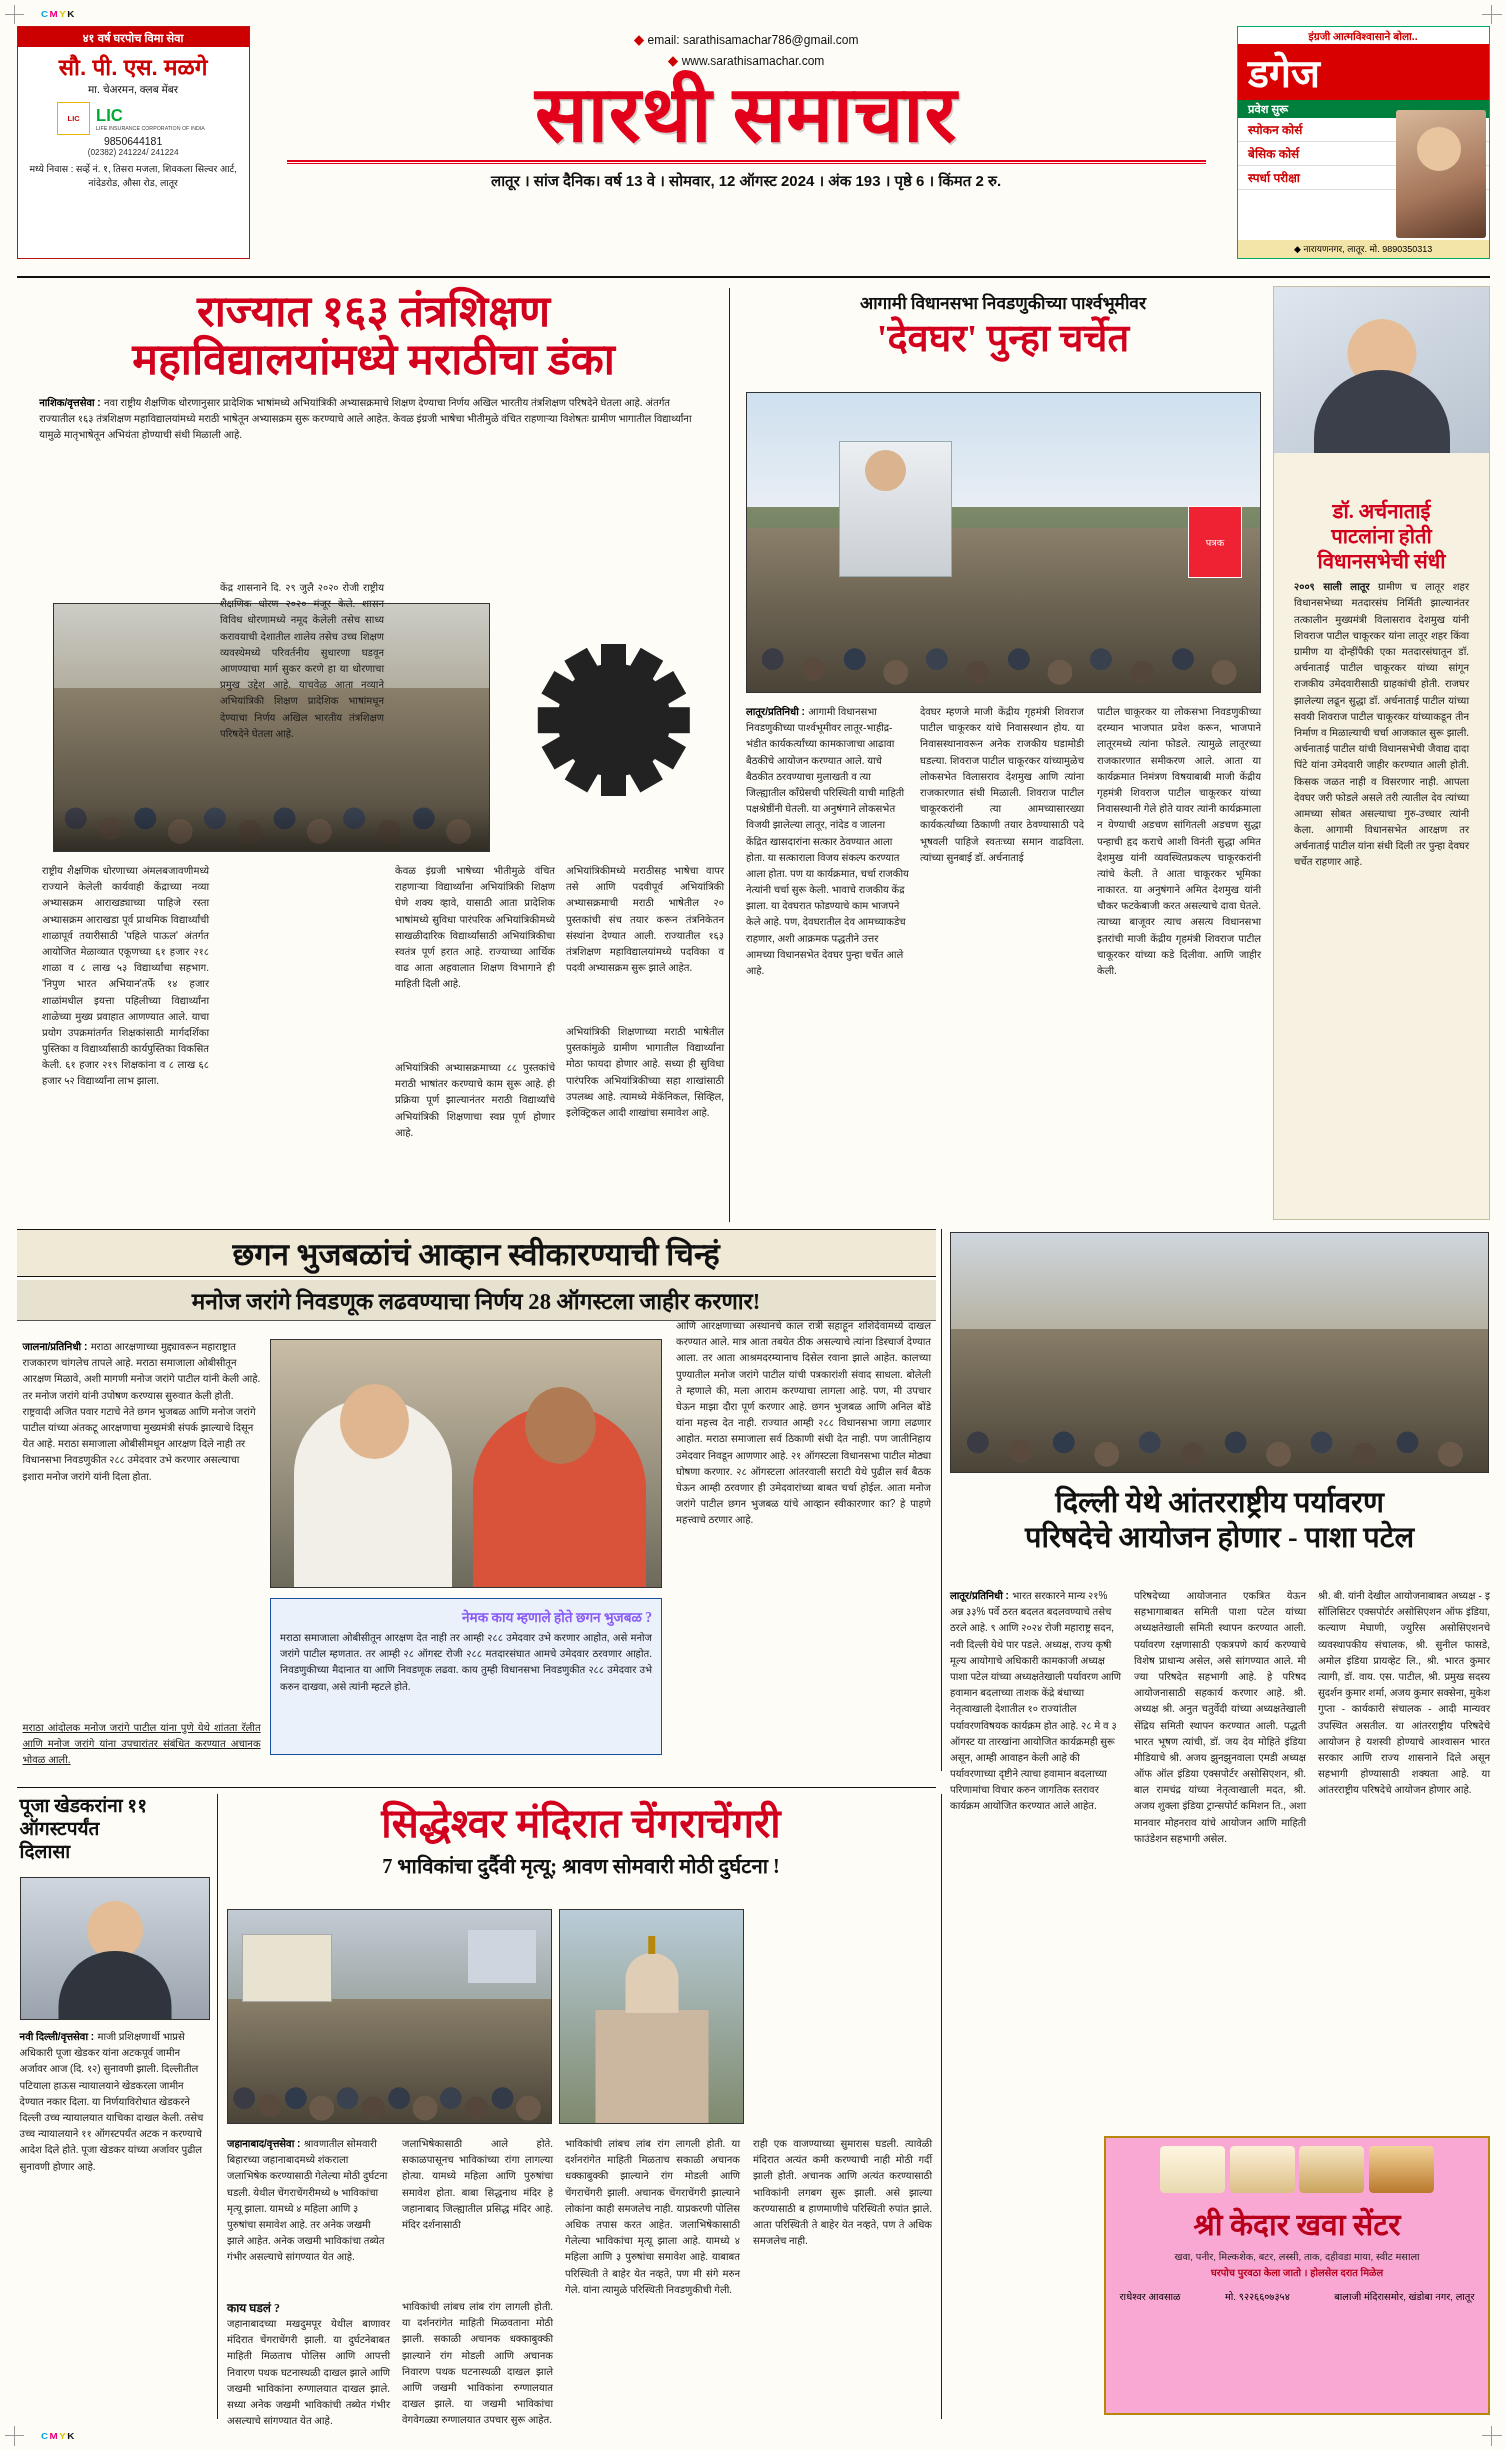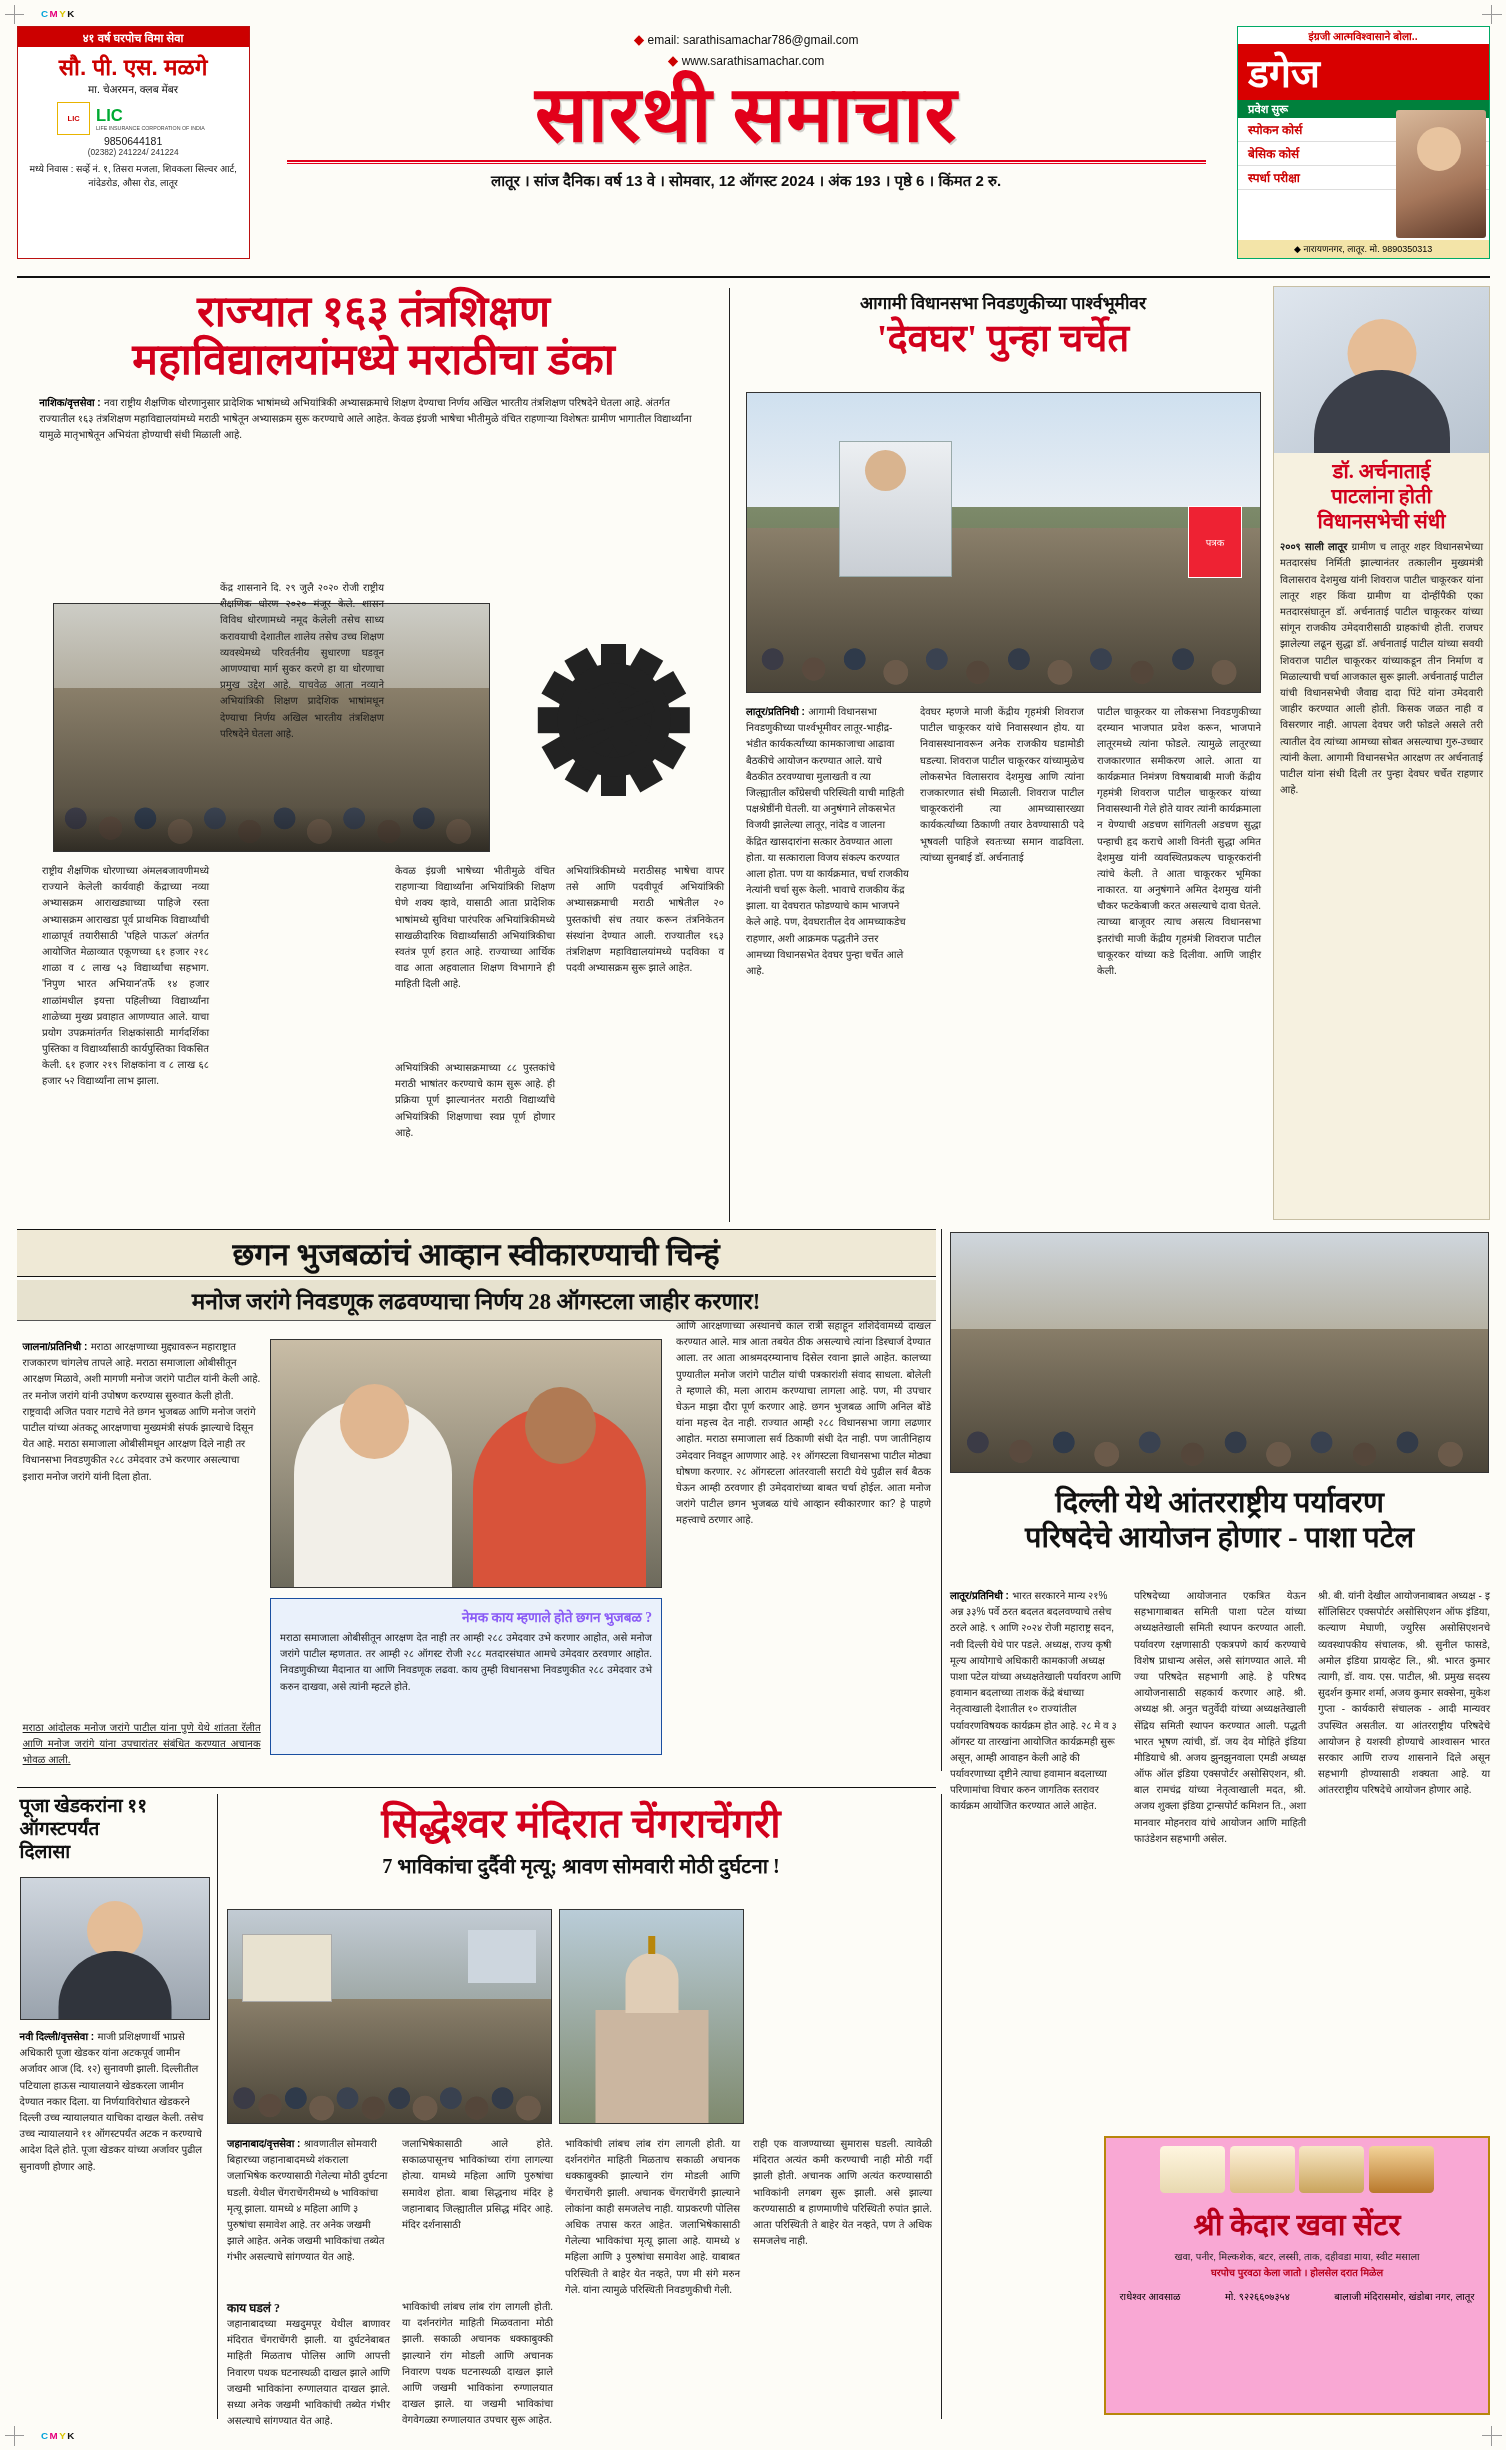--- a/index.html
+++ b/index.html
@@ -204,20 +204,21 @@
   </div>
 
   <div style="position:absolute;left:42px;top:863px;width:167px;" class="body-txt">राष्ट्रीय शैक्षणिक धोरणाच्या अंमलबजावणीमध्ये राज्याने केलेली कार्यवाही केंद्राच्या नव्या अभ्यासक्रम आराखड्याच्या पाहिजे रस्ता अभ्यासक्रम आराखडा पूर्व प्राथमिक विद्यार्थ्यांची शाळापूर्व तयारीसाठी 'पहिले पाऊल' अंतर्गत आयोजित मेळाव्यात एकूणच्या ६१ हजार २१८ शाळा व ८ लाख ५३ विद्यार्थ्यांचा सहभाग. 'निपुण भारत अभियान'तर्फे १४ हजार शाळांमधील इयत्ता पहिलीच्या विद्यार्थ्यांना शाळेच्या मुख्य प्रवाहात आणण्यात आले. याचा प्रयोग उपक्रमांतर्गत शिक्षकांसाठी मार्गदर्शिका पुस्तिका व विद्यार्थ्यांसाठी कार्यपुस्तिका विकसित केली. ६१ हजार २१९ शिक्षकांना व ८ लाख ६८ हजार ५२ विद्यार्थ्यांना लाभ झाला.</div>
   <div style="position:absolute;left:220px;top:580px;width:164px;" class="body-txt">केंद्र शासनाने दि. २९ जुलै २०२० रोजी राष्ट्रीय शैक्षणिक धोरण २०२० मंजूर केले. शासन विविध धोरणामध्ये नमूद केलेली तसेच साध्य करावयाची देशातील शालेय तसेच उच्च शिक्षण व्यवस्थेमध्ये परिवर्तनीय सुधारणा घडवून आणण्याचा मार्ग सुकर करणे हा या धोरणाचा प्रमुख उद्देश आहे.
 याचवेळ आता नव्याने अभियांत्रिकी शिक्षण प्रादेशिक भाषांमधून देण्याचा निर्णय अखिल भारतीय तंत्रशिक्षण परिषदेने घेतला आहे.</div>
   <div style="position:absolute;left:220px;top:580px;width:164px;height:0;"></div>
 
   <div style="position:absolute;left:395px;top:863px;width:160px;" class="body-txt">केवळ इंग्रजी भाषेच्या भीतीमुळे वंचित राहणाऱ्या विद्यार्थ्यांना अभियांत्रिकी शिक्षण घेणे शक्य व्हावे, यासाठी आता प्रादेशिक भाषांमध्ये सुविधा पारंपरिक अभियांत्रिकीमध्ये साखळीदारिक विद्यार्थ्यांसाठी अभियांत्रिकीचा स्वतंत्र पूर्ण हरात आहे. राज्याच्या आर्थिक वाढ आता अहवालात शिक्षण विभागाने ही माहिती दिली आहे.</div>
   <div style="position:absolute;left:395px;top:1060px;width:160px;" class="body-txt">अभियांत्रिकी अभ्यासक्रमाच्या ८८ पुस्तकांचे मराठी भाषांतर करण्याचे काम सुरू आहे. ही प्रक्रिया पूर्ण झाल्यानंतर मराठी विद्यार्थ्यांचे अभियांत्रिकी शिक्षणाचा स्वप्न पूर्ण होणार आहे.</div>
   <div style="position:absolute;left:566px;top:863px;width:158px;" class="body-txt">अभियांत्रिकीमध्ये मराठीसह भाषेचा वापर तसे आणि पदवीपूर्व अभियांत्रिकी अभ्यासक्रमाची मराठी भाषेतील २० पुस्तकांची संच तयार करून तंत्रनिकेतन संस्थांना देण्यात आली. राज्यातील १६३ तंत्रशिक्षण महाविद्यालयांमध्ये पदविका व पदवी अभ्यासक्रम सुरू झाले आहेत.</div>
+  <div style="position:absolute;left:566px;top:1024px;width:158px;" class="body-txt">अभियांत्रिकी शिक्षणाच्या मराठी भाषेतील पुस्तकांमुळे ग्रामीण भागातील विद्यार्थ्यांना मोठा फायदा होणार आहे. सध्या ही सुविधा पारंपरिक अभियांत्रिकीच्या सहा शाखांसाठी उपलब्ध आहे. त्यामध्ये मेकॅनिकल, सिव्हिल, इलेक्ट्रिकल आदी शाखांचा समावेश आहे.</div>
 
   <div style="position:absolute;left:220px;top:863px;width:163px;" class="body-txt"></div>
 
   <div style="position:absolute;left:729px;top:288px;bottom:1228px;border-left:1.5px solid #222;"></div>
 
   <div style="position:absolute;left:743px;top:291px;width:520px;">
     <div class="hl-black" style="font-size:17.3px;text-align:center;">आगामी विधानसभा निवडणुकीच्या पार्श्वभूमीवर</div>
     <div class="hl" style="font-size:38px;text-align:center;line-height:1.15;margin-top:3px;">'देवघर' पुन्हा चर्चेत</div>
   </div>
 
@@ -237,21 +238,21 @@
   <div style="position:absolute;left:920px;top:704px;width:164px;" class="body-txt">देवघर म्हणजे माजी केंद्रीय गृहमंत्री शिवराज पाटील चाकूरकर यांचे निवासस्थान होय. या निवासस्थानावरून अनेक राजकीय घडामोडी घडल्या. शिवराज पाटील चाकूरकर यांच्यामुळेच लोकसभेत विलासराव देशमुख आणि त्यांना राजकारणात संधी मिळाली. शिवराज पाटील चाकूरकरांनी त्या आमच्यासारख्या कार्यकर्त्यांच्या ठिकाणी तयार ठेवण्यासाठी पदे भूषवली पाहिजे स्वतःच्या समान वाढविला. त्यांच्या सुनबाई डॉ. अर्चनाताई</div>
   <div style="position:absolute;left:1097px;top:704px;width:164px;" class="body-txt">पाटील चाकूरकर या लोकसभा निवडणुकीच्या दरम्यान भाजपात प्रवेश करून, भाजपाने लातूरमध्ये त्यांना फोडले. त्यामुळे लातूरच्या राजकारणात समीकरण आले.
 आता या कार्यक्रमात निमंत्रण विषयाबाबी माजी केंद्रीय गृहमंत्री शिवराज पाटील चाकूरकर यांच्या निवासस्थानी गेले होते यावर त्यांनी कार्यक्रमाला न येण्याची अडचण सांगितली अडचण सुद्धा पन्हाची हृद कराचे आशी विनंती सुद्धा अमित देशमुख यांनी व्यवस्थितप्रकल्प चाकूरकरांनी त्यांचे केली. ते आता चाकूरकर भूमिका नाकारत.
 या अनुषंगाने अमित देशमुख यांनी चौकर फटकेबाजी करत असल्याचे दावा घेतले. त्याच्या बाजूवर त्याच असत्य विधानसभा इतरांची माजी केंद्रीय गृहमंत्री शिवराज पाटील चाकूरकर यांच्या कडे दिलीवा. आणि जाहीर केली.</div>
 
   <div class="tint" style="position:absolute;left:1273px;top:286px;width:217px;height:934px;border:0.8px solid #c7bfa4;">
     <div style="height:166px;background:linear-gradient(150deg,#dfe6ee,#b9c4d0);position:relative;overflow:hidden;">
       <div style="position:absolute;left:50%;top:32px;transform:translateX(-50%);width:69px;height:69px;border-radius:50%;background:#e6bd96;"></div>
       <div style="position:absolute;left:50%;bottom:0;transform:translateX(-50%);width:136px;height:83px;border-radius:68px 68px 0 0;background:#3b3f49;"></div>
     </div>
-    <div style="padding:6px 6px 0;">
+    <div style="padding:6px 20px 0;margin-top:40px;">
       <div class="hl" style="font-size:20.3px;line-height:1.22;text-align:center;">डॉ. अर्चनाताई</div>
       <div class="hl" style="font-size:20.3px;line-height:1.22;text-align:center;">पाटलांना होती</div>
       <div class="hl" style="font-size:20.3px;line-height:1.22;text-align:center;">विधानसभेची संधी</div>
       <div class="body-txt" style="margin-top:6px;">
         <b>२००९ साली लातूर</b>
         <span>ग्रामीण च लातूर शहर विधानसभेच्या मतदारसंघ निर्मिती झाल्यानंतर तत्कालीन मुख्यमंत्री विलासराव देशमुख यांनी शिवराज पाटील चाकूरकर यांना लातूर शहर किंवा ग्रामीण या दोन्हींपैकी एका मतदारसंघातून डॉ. अर्चनाताई पाटील चाकूरकर यांच्या सांगून राजकीय उमेदवारीसाठी ग्राहकांची होती. राजघर झालेल्या लढून सुद्धा डॉ. अर्चनाताई पाटील यांच्या सवयी शिवराज पाटील चाकूरकर यांच्याकडून तीन निर्माण व मिळाल्याची चर्चा आजकाल सुरू झाली. अर्चनाताई पाटील यांची विधानसभेची जैवाद्य दादा पिंटे यांना उमेदवारी जाहीर करण्यात आली होती.
 किसक जळत नाही व विसरणार नाही. आपला देवघर जरी फोडले असले तरी त्यातील देव त्यांच्या आमच्या सोबत असल्याचा गुरु-उच्चार त्यांनी केला. आगामी विधानसभेत आरक्षण तर अर्चनाताई पाटील यांना संधी दिली तर पुन्हा देवघर चर्चेत राहणार आहे.</span>
       </div>
     </div>
   </div>

